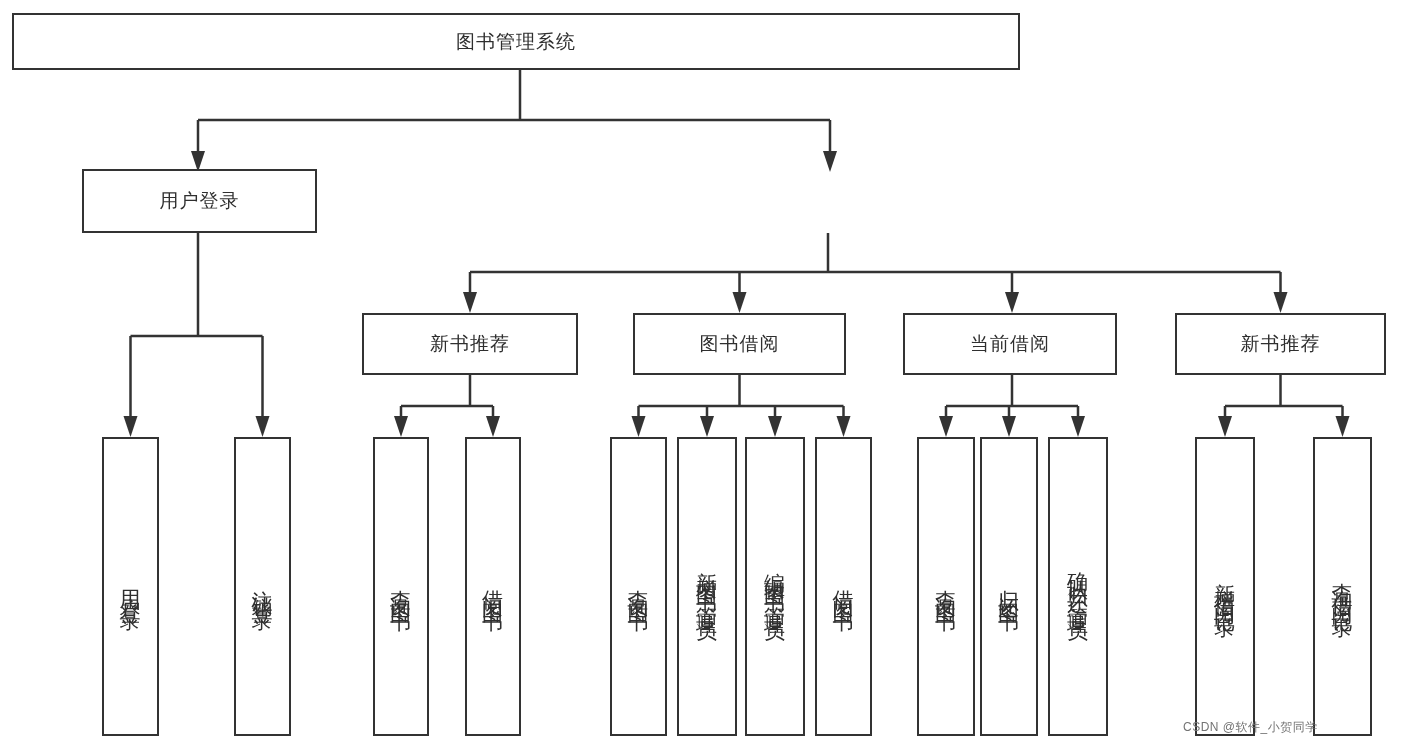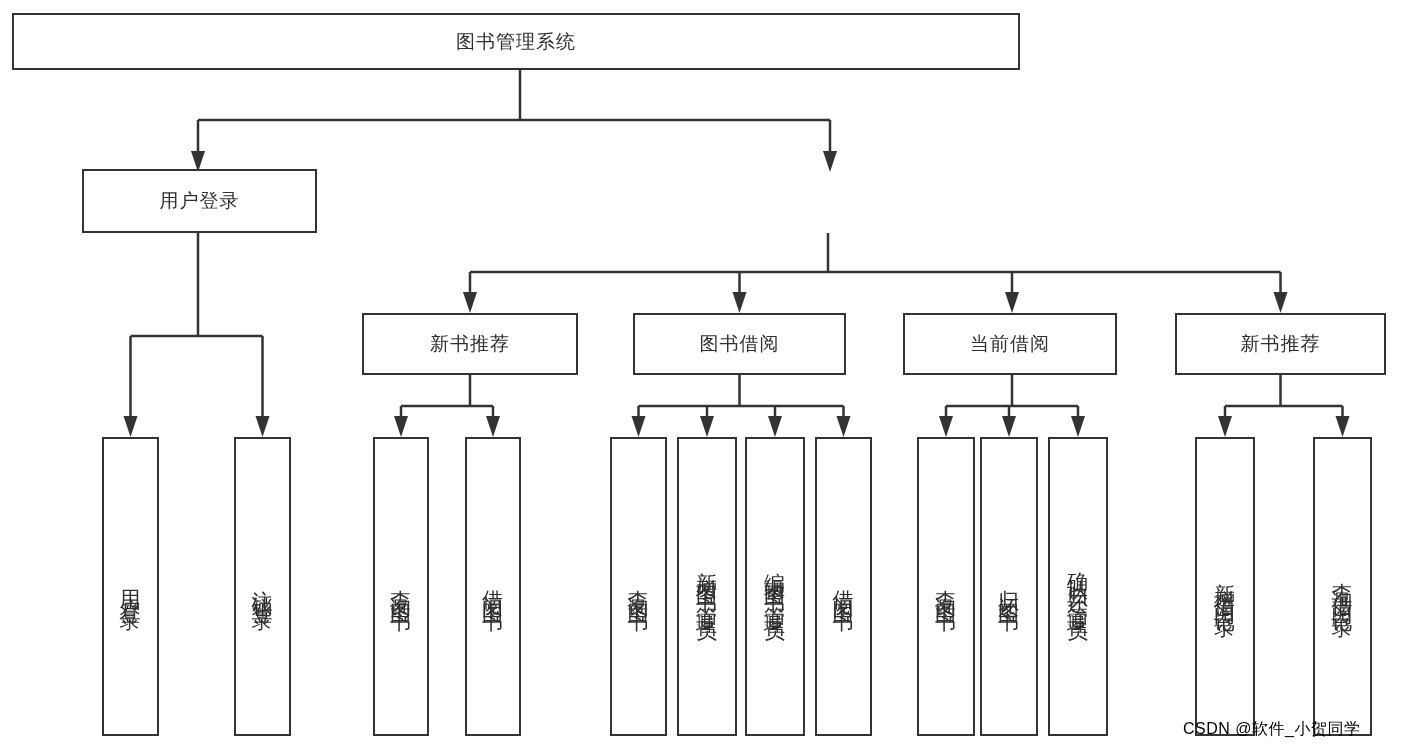--- a/index.html
+++ b/index.html
@@ -27,22 +27,22 @@
     writing-mode:vertical-rl;
     text-orientation:mixed;
     font-size:21px;
     letter-spacing:7px;
     line-height:1;
     color:#2f2f2f;
   }
   #watermark{
     position:absolute;
     left:1183px;top:719px;
-    font-size:16px;
-    color:#000000;
+    font-size:12px;
+    color:#737373;
     white-space:nowrap;
     letter-spacing:0.5px;
   }
 </style>
 </head>
 <body>
 
 <div id="canvas">
 
   <svg id="connectors" viewBox="0 0 1405 747" xmlns="http://www.w3.org/2000/svg" aria-hidden="true">

